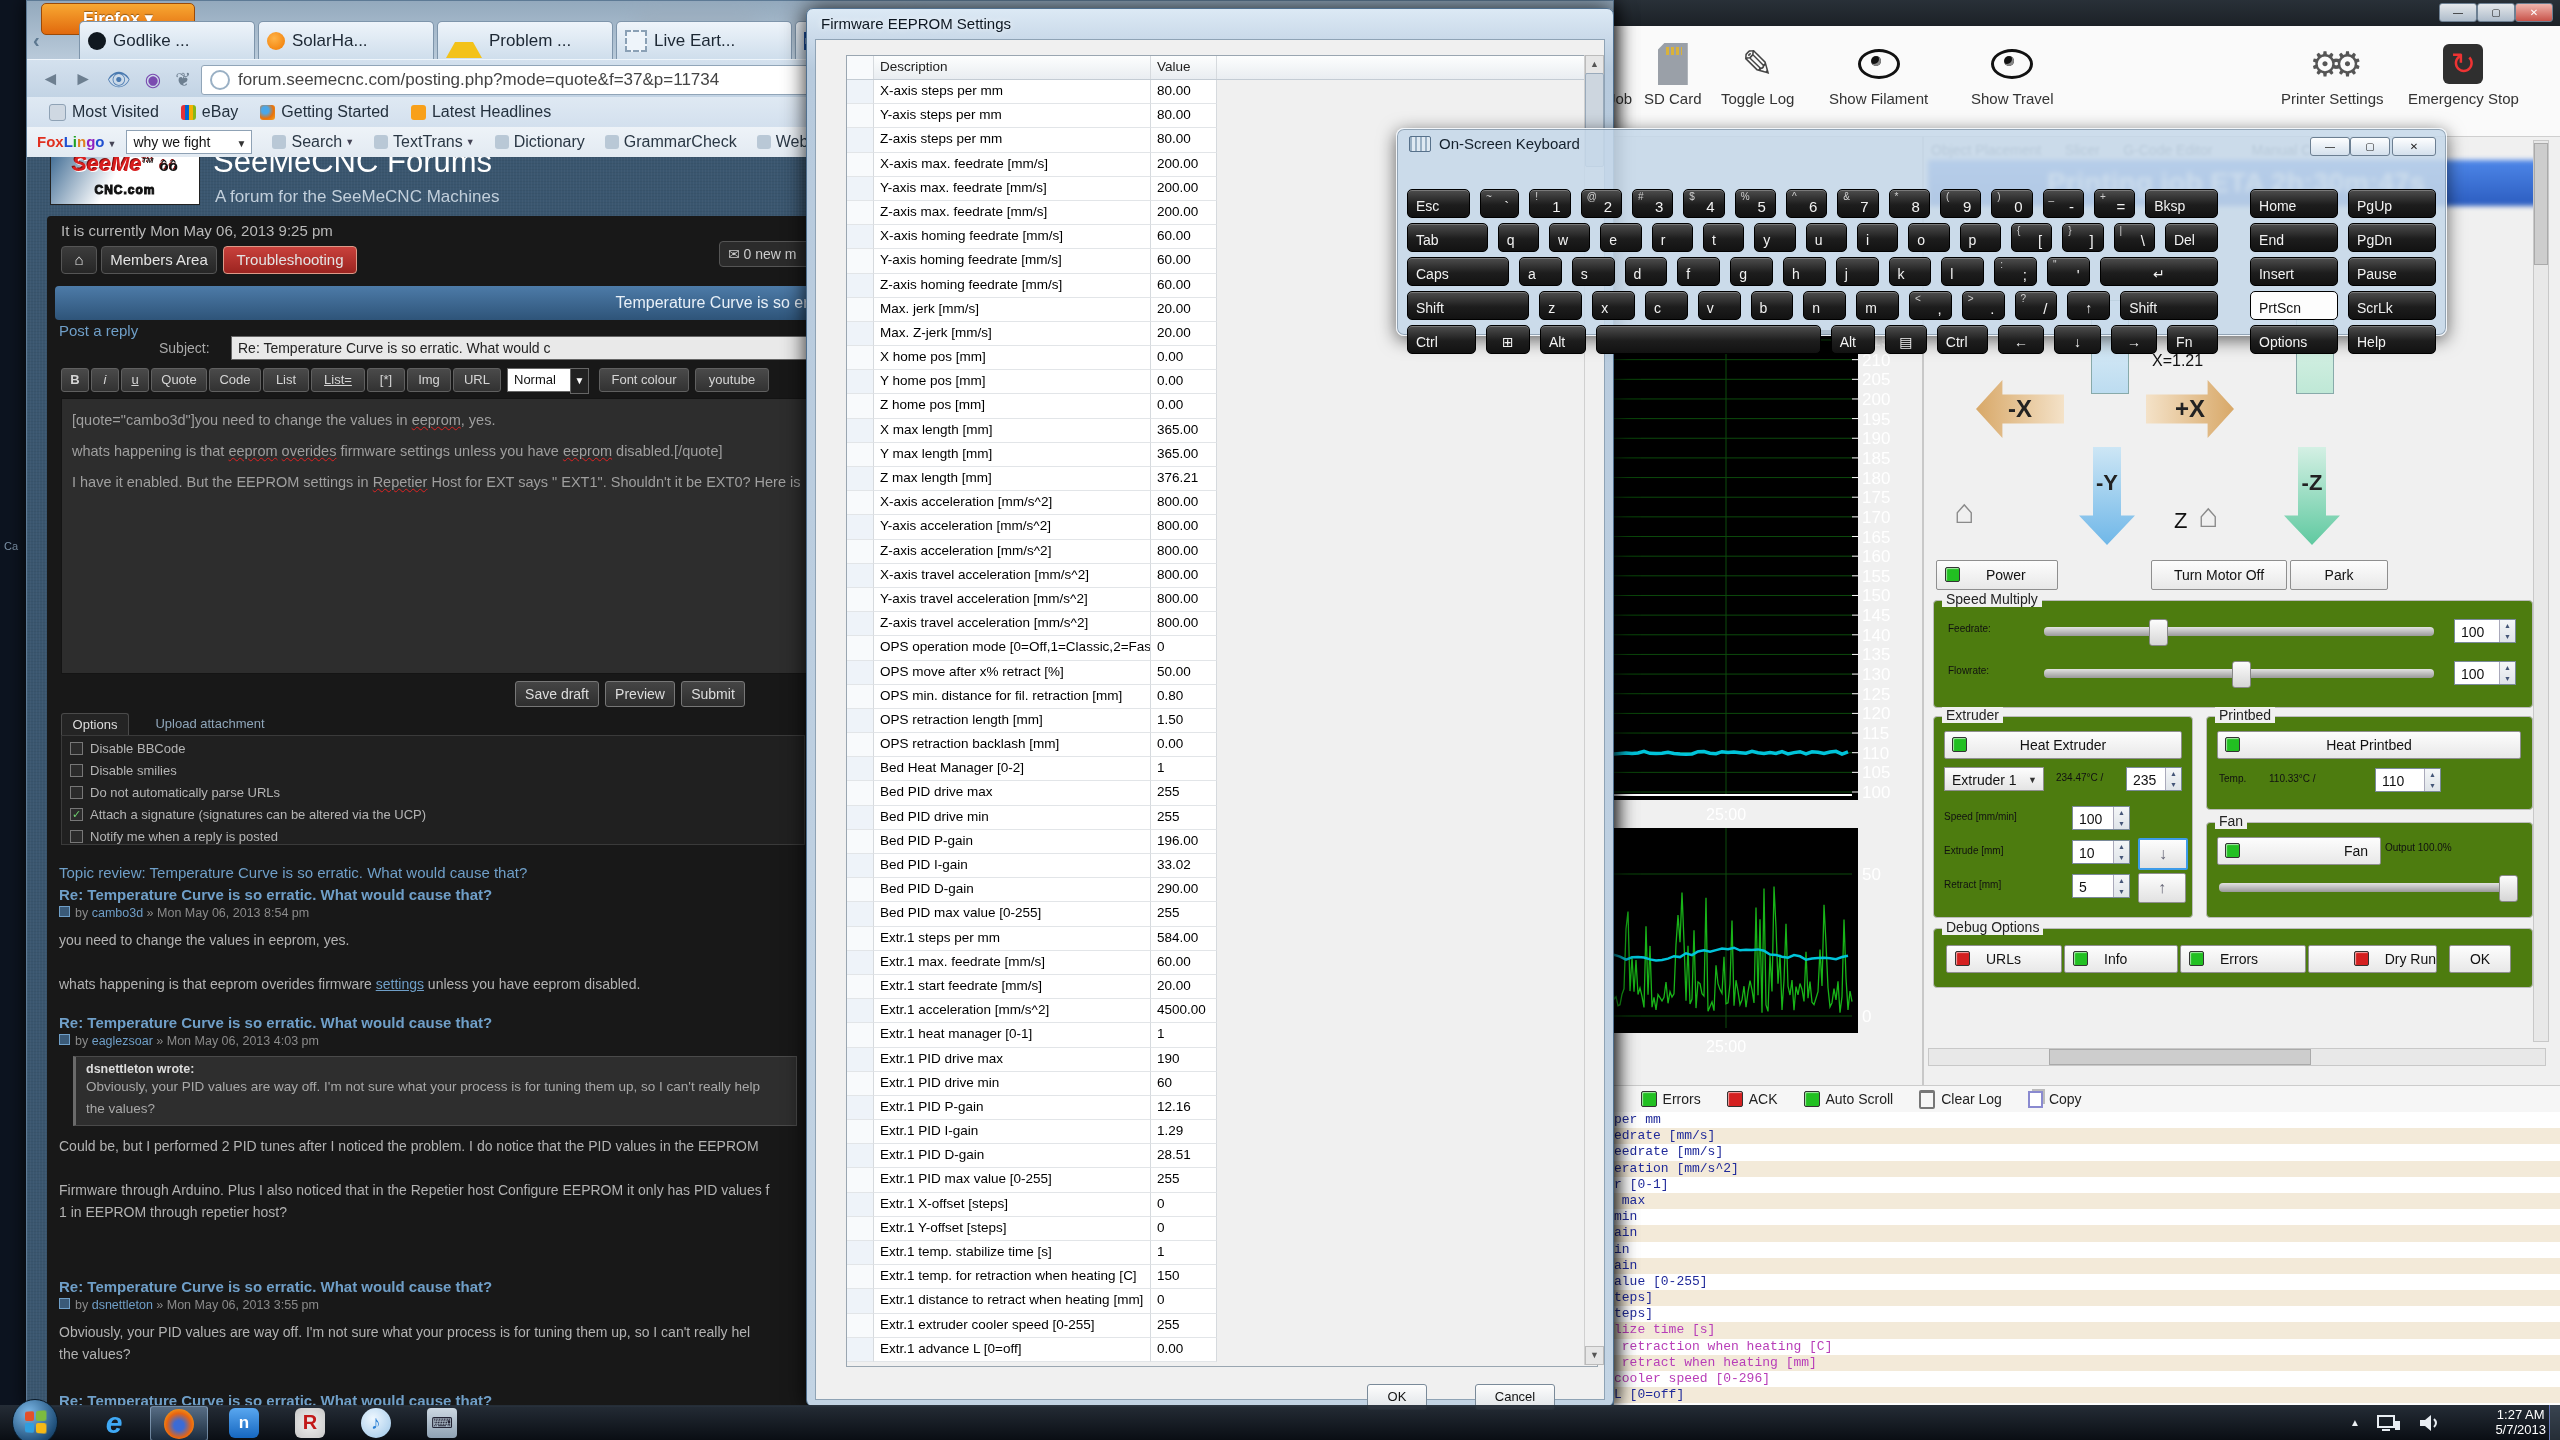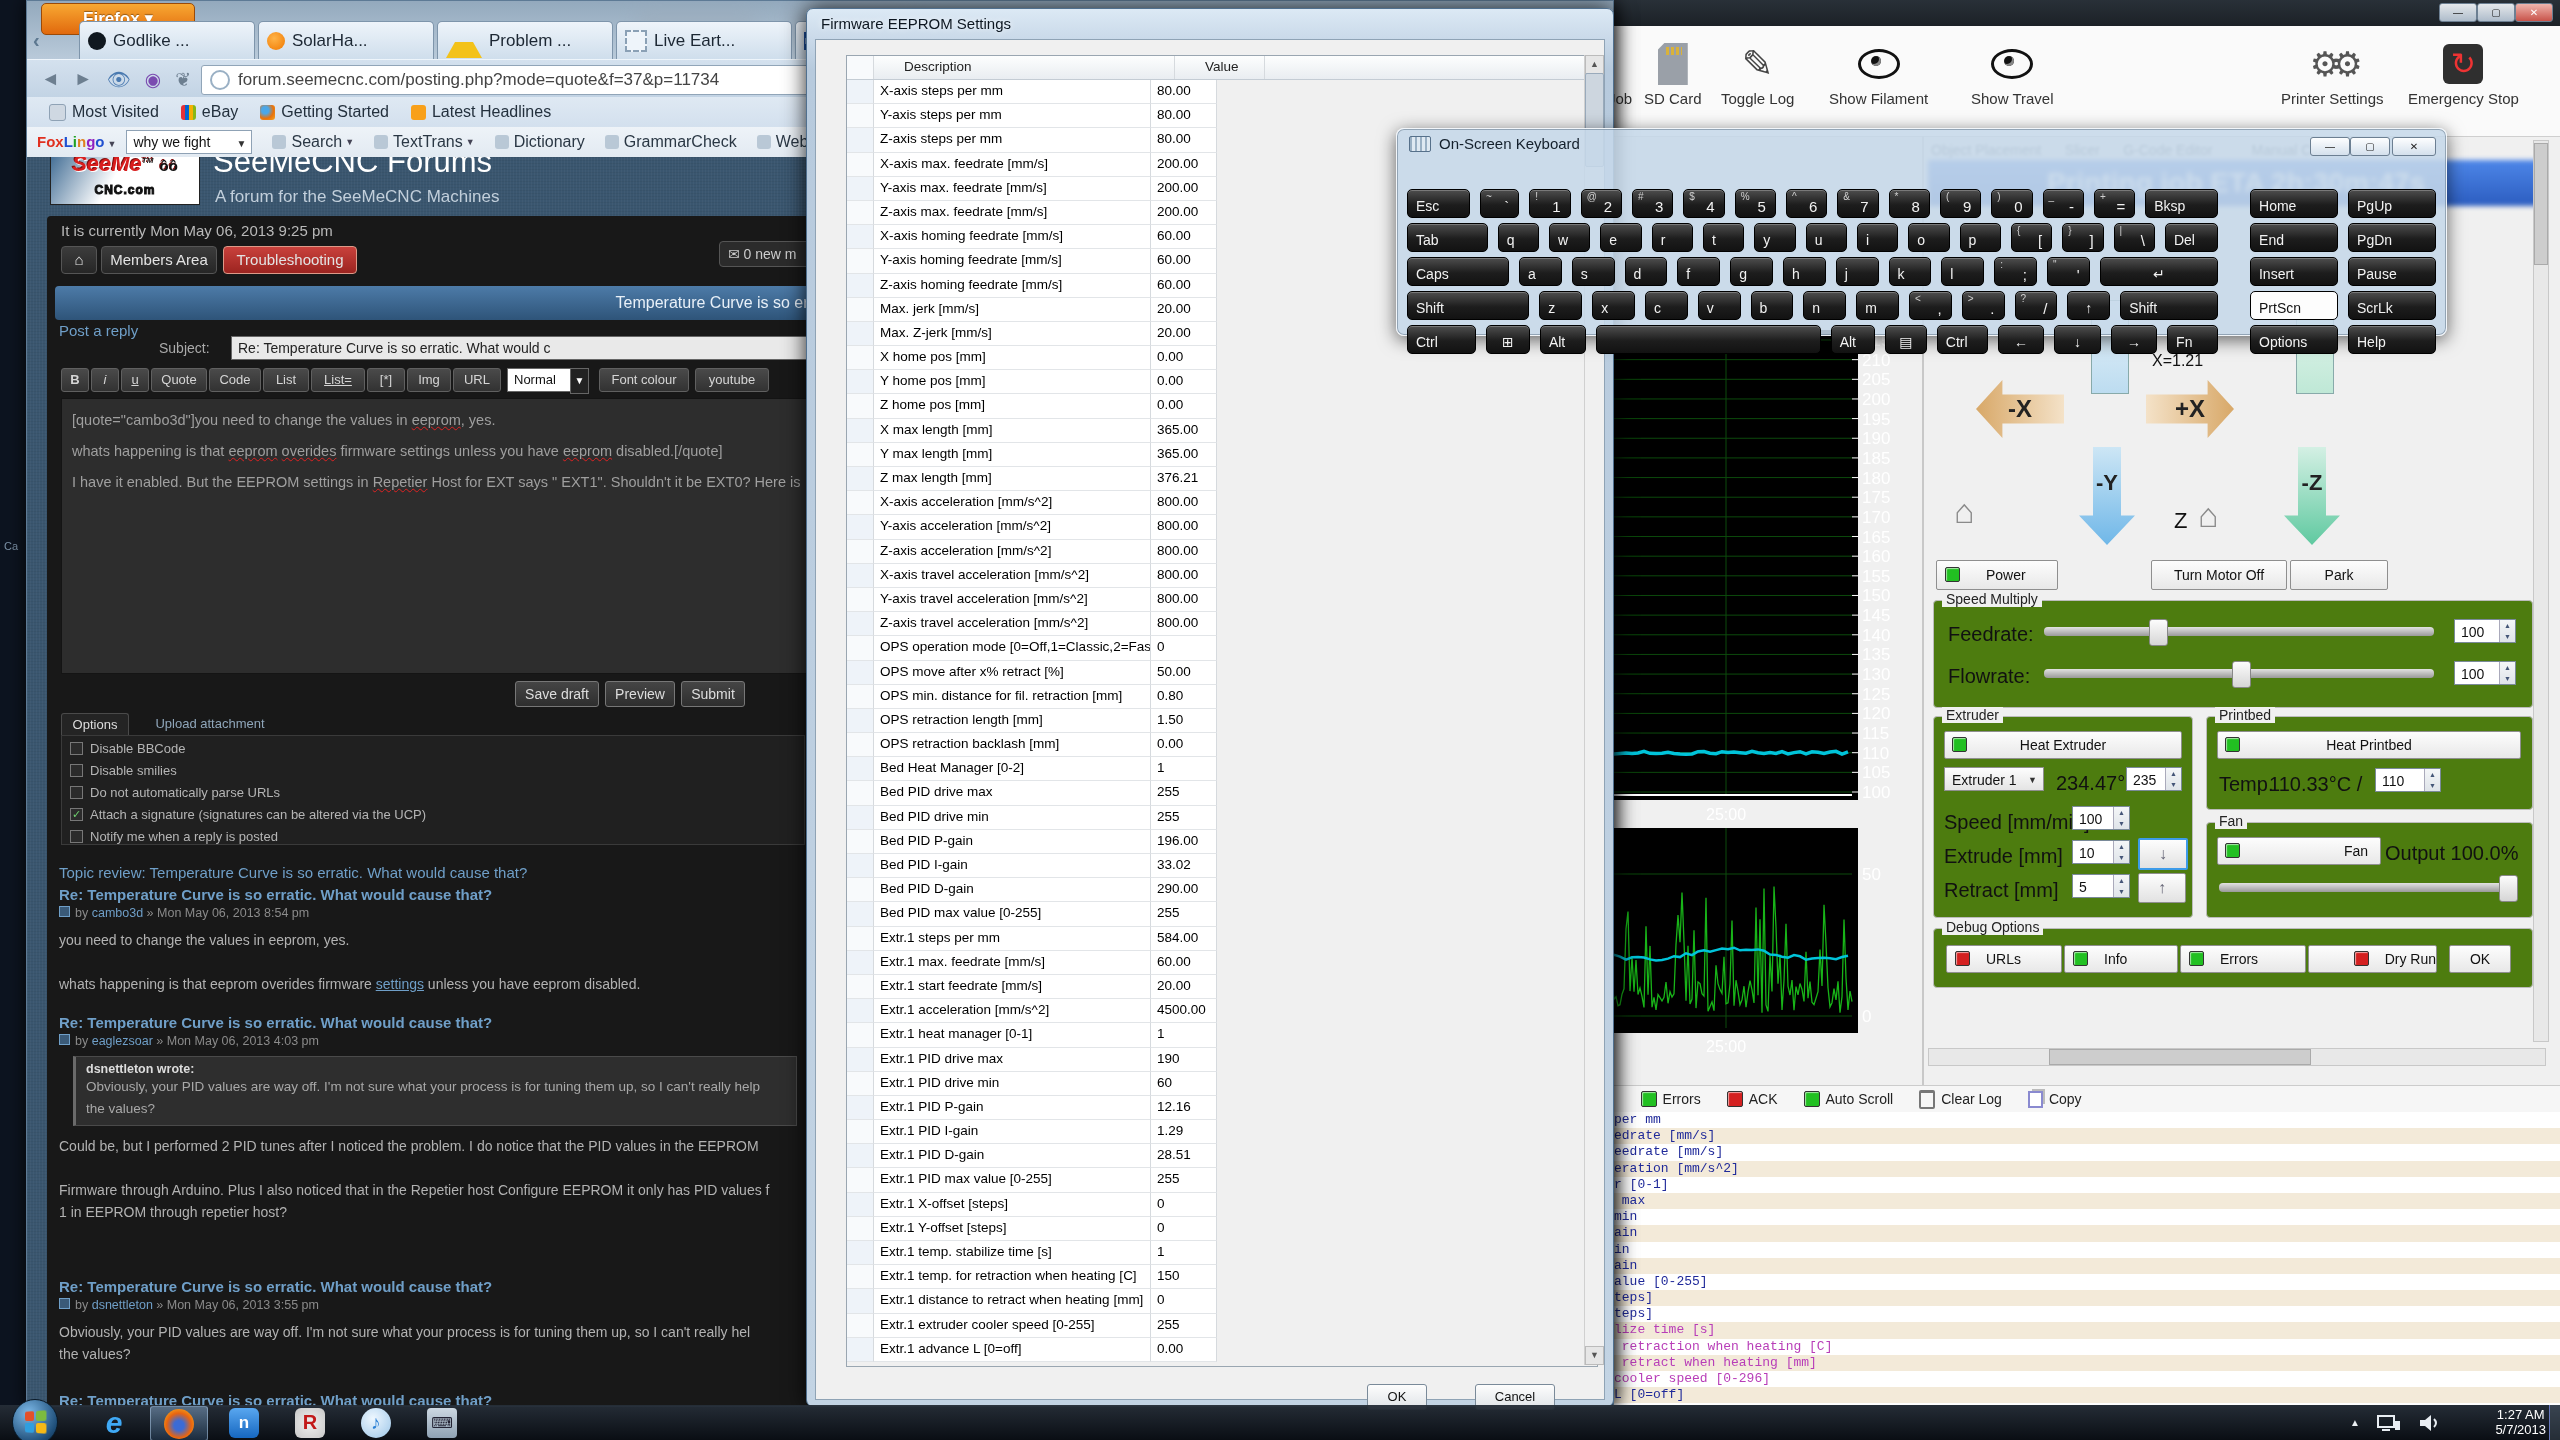--- a/index.html
+++ b/index.html
@@ -117,21 +117,21 @@
   .quoteBox .ql{font-size:13.5px;color:#a8a8a8;line-height:22px;}
 
   
   #dialog{left:806px;top:8px;width:806px;height:1397px;z-index:30;border-radius:7px;
     background:linear-gradient(#dce9f5,#b7cadd 60px,#c3d4e4);border:1px solid #50708f;
     box-shadow:0 0 22px rgba(0,0,0,.85);}
   .dlg-title{position:absolute;left:14px;top:6px;font-size:15px;color:#0c1620;text-shadow:0 0 6px #fff;}
   .dlg-inner{position:absolute;left:8px;top:30px;width:788px;height:1359px;background:#f0f0f0;border:1px solid #8fa3b5;}
   #etable{position:absolute;left:30px;top:15px;width:750px;height:1310px;background:#f0f0f0;border:1px solid #9aa6b1;}
   .erow{display:flex;height:24.2px;box-sizing:border-box;background:#fff;}
-  .erow.hdr{background:linear-gradient(#fdfefe,#e9edf1);height:24px;border-bottom:1px solid #c4ccd4;gap:24px;}
+  .erow.hdr{background:linear-gradient(#fdfefe,#e9edf1);height:24px;border-bottom:1px solid #c4ccd4;}
   .ec{box-sizing:border-box;border-right:1px solid #d6dade;border-bottom:1px solid #e2e5e8;
     font-size:13.5px;color:#000;padding:3px 4px 0 6px;white-space:nowrap;overflow:hidden;}
   .ec.g{width:27px;background:#eef3f9;}
   .erow:nth-child(odd) .ec.g{background:#f8fafc;}
   .ec.d{width:277px;}
   .ec.v{width:66px;}
   .ec.f{flex:1;background:#f0f0f0;border-right:none;border-bottom:none;}
   .hdr .ec{font-size:13.5px;color:#222;border-bottom:none;background:transparent;}
   .escroll{position:absolute;right:1px;top:15px;width:18px;height:1310px;background:#f0f0f0;border-left:1px solid #d0d0d0;}
   .esbtn{position:absolute;left:0;width:17px;height:17px;background:#e6e6e6;border:1px solid #bbb;
@@ -181,21 +181,21 @@
     box-shadow:inset 1px 1px 1px rgba(255,255,255,.6);}
   .gbox{position:absolute;border:1px solid #bcbcbc;border-radius:4px;background:#4d7c0f;}
   .gbox .glab{position:absolute;top:-10px;left:8px;background:#f0f0f0;padding:0 4px;font-size:14px;color:#222;}
   .slider{position:absolute;height:9px;border-radius:4px;background:linear-gradient(#e2e2e2,#9a9a9a);}
   .sthumb{position:absolute;top:-8px;width:17px;height:25px;background:linear-gradient(#fcfcfc,#d6d6d6);
     border:1px solid #888;border-radius:3px;}
   .spin{position:absolute;height:24px;background:#fff;border:1px solid #7a8a99;font-size:14px;color:#111;
     line-height:24px;padding-left:6px;box-sizing:border-box;}
   .spin .ud{position:absolute;right:0;top:0;width:15px;height:100%;border-left:1px solid #aab;
     font-size:7px;color:#457;text-align:center;line-height:11px;background:linear-gradient(#f4f6f8,#dfe4e9);}
-  .flbl{position:absolute;font-size:20px;color:#111;}
+  .flbl{position:absolute;font-size:10px;color:#111;}
   .dd{position:absolute;height:24px;background:linear-gradient(#fdfdfd,#e4e4e4);border:1px solid #8f8f8f;
     font-size:14px;color:#111;line-height:24px;padding-left:7px;box-sizing:border-box;}
   .dd:after{content:"▼";position:absolute;right:6px;top:0;font-size:9px;color:#333;}
   .bigUD{position:absolute;width:74px;height:28px;background:linear-gradient(#fdfdfd,#e2e2e2);border:1px solid #8f8f8f;
     border-radius:2px;font-size:16px;color:#667;text-align:center;line-height:28px;}
   .bigUD.hl{border:2px solid #3d9be9;}
   .hsb{position:absolute;left:342px;top:1048px;width:616px;height:16px;background:#e8e8e8;border:1px solid #c8c8c8;}
   .hsb .th{position:absolute;left:120px;top:0;width:260px;height:14px;background:#cdcdcd;border:1px solid #aaa;}
   .vsb{position:absolute;left:947px;top:140px;width:14px;height:900px;background:#e8e8e8;border:1px solid #c8c8c8;}
   .vsb .th{position:absolute;left:0;top:2px;width:12px;height:120px;background:#cdcdcd;border:1px solid #aaa;}

